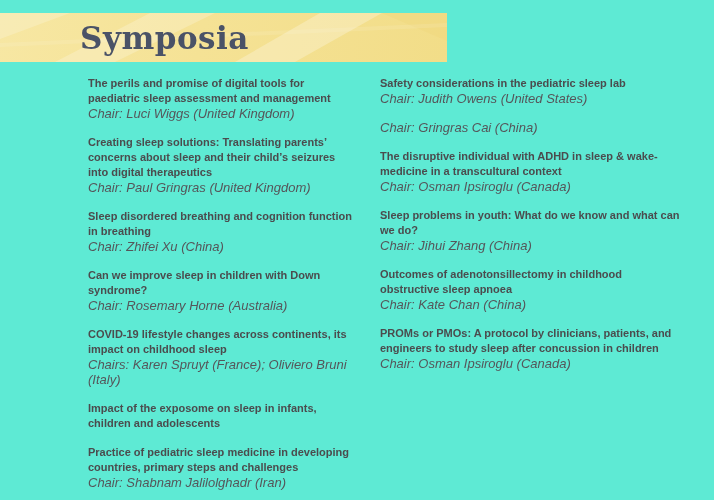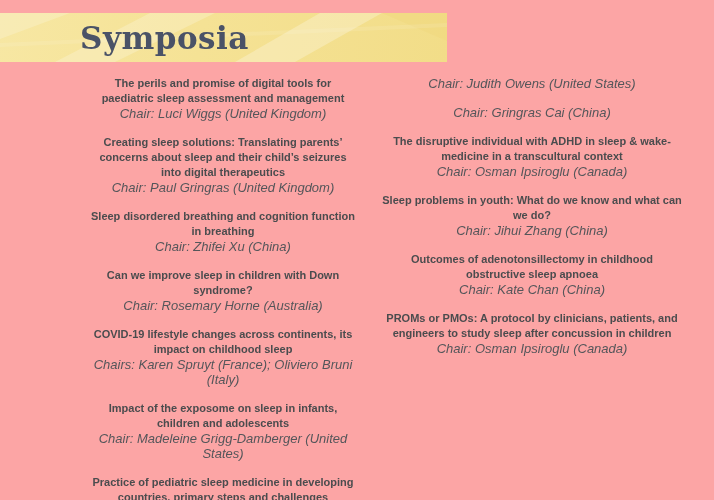--- a/index.html
+++ b/index.html
@@ -4,24 +4,23 @@
 <style>
   html, body {
     margin: 0;
     padding: 0;
     background: #ffffff;
   }
   #page {
     position: relative;
     width: 714px;
     height: 500px;
-    background: #fca5a5;
+    background: #5eead4;
     overflow: hidden;
     font-family: "Liberation Sans", sans-serif;
-    text-align: center;
   }
   
   .banner {
     position: absolute;
     left: 0;
     top: 13px;
     width: 447px;
     height: 49px;
     background: linear-gradient(100deg, #f7e7a3 0%, #f5e295 45%, #f2dd88 100%);
     overflow: hidden;
@@ -111,30 +110,30 @@
       <div class="symposium">
         <div class="sym-title">Can we improve sleep in children with Down syndrome?</div>
         <div class="sym-chair">Chair: Rosemary Horne (Australia)</div>
       </div>
       <div class="symposium">
         <div class="sym-title">COVID-19 lifestyle changes across continents, its impact on childhood sleep</div>
         <div class="sym-chair">Chairs: Karen Spruyt (France); Oliviero Bruni (Italy)</div>
       </div>
       <div class="symposium">
         <div class="sym-title">Impact of the exposome on sleep in infants, children and adolescents</div>
-        <div class="sym-chair">Chair: Madeleine Grigg-Damberger (United States)</div>
       </div>
       <div class="symposium">
         <div class="sym-title">Practice of pediatric sleep medicine in developing countries, primary steps and challenges</div>
         <div class="sym-chair">Chair: Shabnam Jalilolghadr (Iran)</div>
       </div>
     </div>
 
     <div class="col col-right">
       <div class="symposium">
+        <div class="sym-title">Safety considerations in the pediatric sleep lab</div>
         <div class="sym-chair">Chair: Judith Owens (United States)</div>
       </div>
       <div class="symposium">
         <div class="sym-chair">Chair: Gringras Cai (China)</div>
       </div>
       <div class="symposium">
         <div class="sym-title">The disruptive individual with ADHD in sleep &amp; wake-medicine in a transcultural context</div>
         <div class="sym-chair">Chair: Osman Ipsiroglu (Canada)</div>
       </div>
       <div class="symposium">

